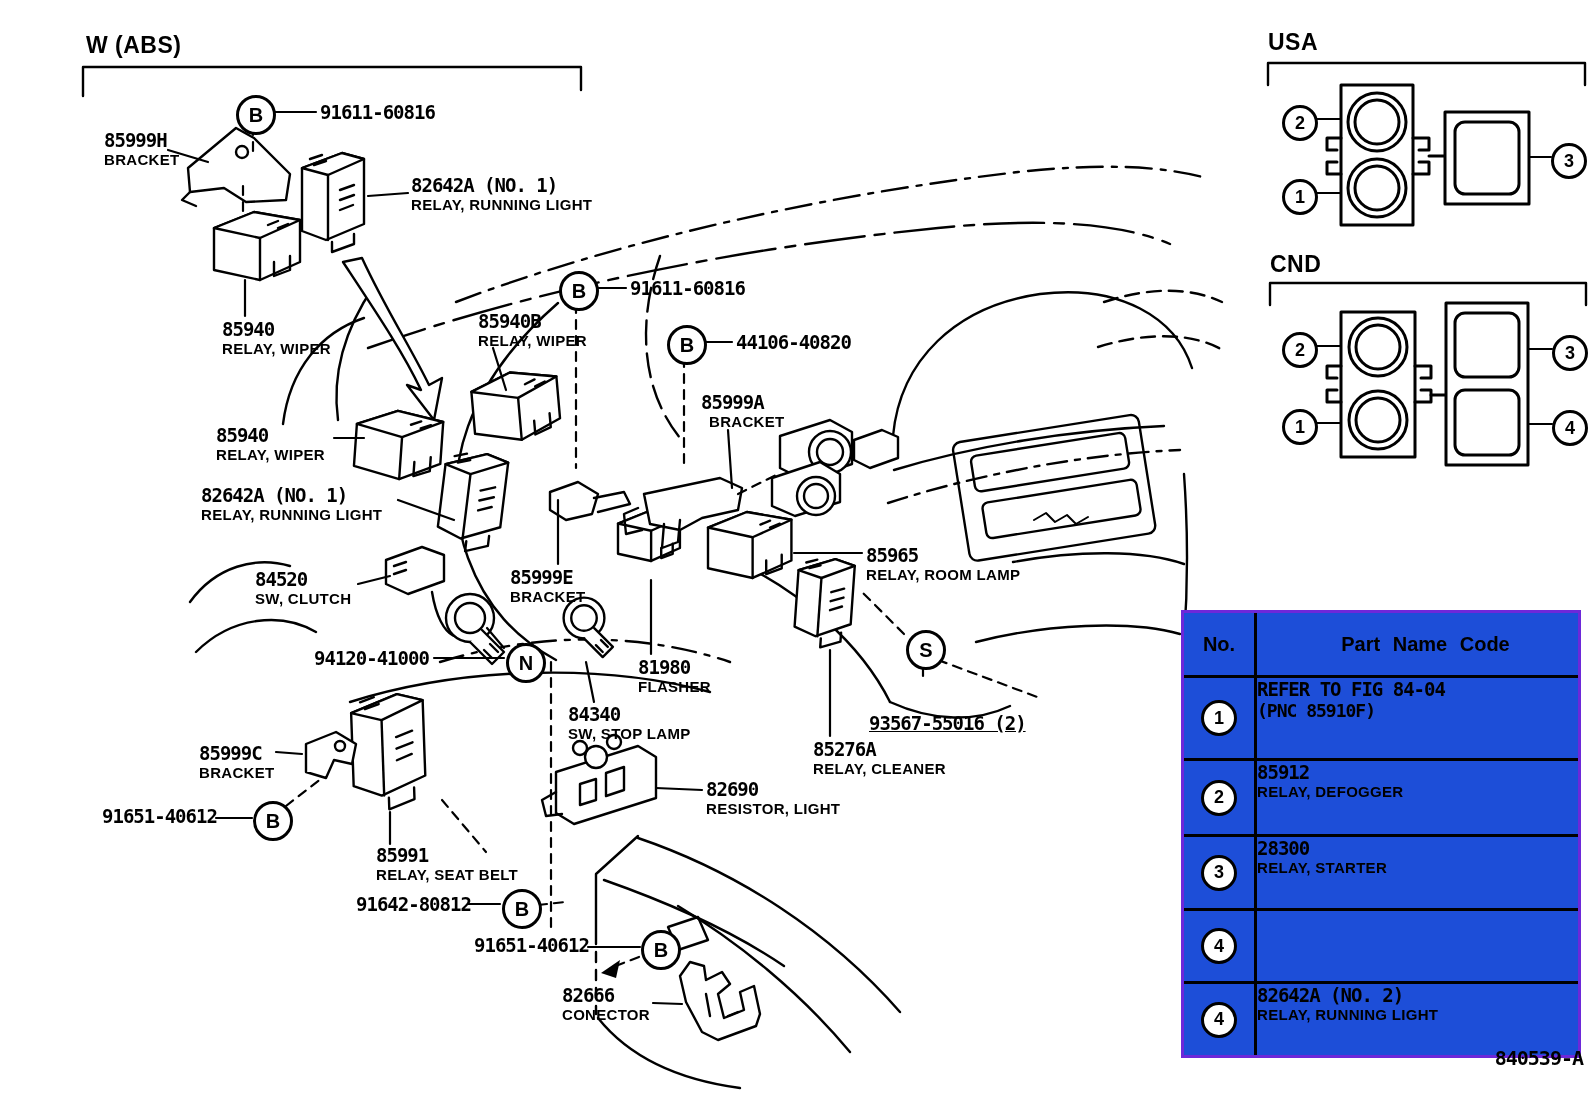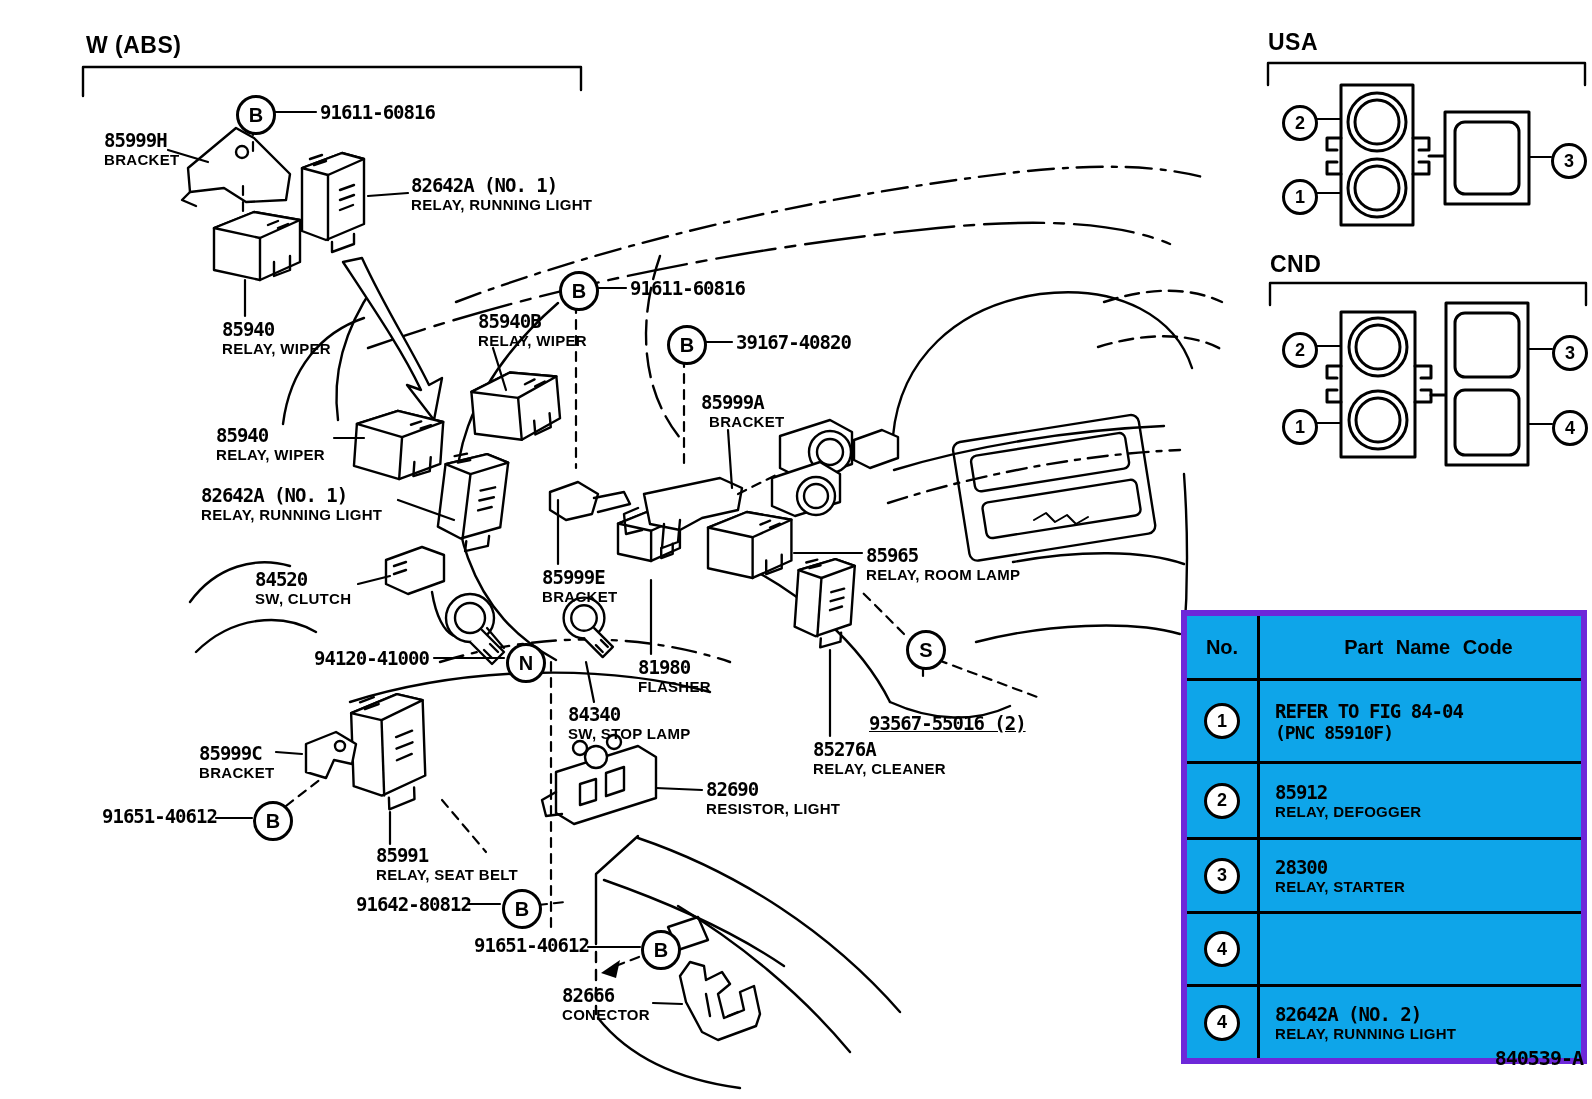--- a/index.html
+++ b/index.html
@@ -11,25 +11,25 @@
   .code{font:700 19px "DejaVu Sans Mono",monospace;letter-spacing:-1px;white-space:nowrap;}
   .name{font:700 15px "Liberation Sans",sans-serif;letter-spacing:.3px;white-space:nowrap;}
   .ctext{position:absolute;font:700 19px "DejaVu Sans Mono",monospace;letter-spacing:-1px;white-space:nowrap;}
   .callout{position:absolute;width:34px;height:34px;border:3px solid #000;border-radius:50%;
            background:#fff;display:flex;align-items:center;justify-content:center;
            font:700 20px "Liberation Sans",sans-serif;}
   .numcirc{position:absolute;width:30px;height:30px;border:3px solid #000;border-radius:50%;
            background:#fff;display:flex;align-items:center;justify-content:center;
            font:700 18px "Liberation Sans",sans-serif;}
   .rtitle{position:absolute;font:700 23px "Liberation Sans",sans-serif;letter-spacing:.5px;white-space:nowrap;}
-  .ptable{position:absolute;left:1143px;top:610px;width:394px;border:6px solid #6d28d9;background:#0ea5e9;}
+  .ptable{position:absolute;left:1143px;top:610px;width:394px;border:3px solid #6d28d9;background:#1d4ed8;}
   .prow{display:flex;border-top:3px solid #000;}
   .prow:first-child{border-top:none;}
   .cell-no{width:70px;border-right:3px solid #000;display:flex;align-items:center;justify-content:center;flex:none;}
-  .cell-part{flex:1;display:flex;flex-direction:column;justify-content:center;padding-left:15px;}
+  .cell-part{flex:1;display:flex;flex-direction:column;}
   .hdr-no{font:700 20px "Liberation Sans",sans-serif;}
   .hdr-part{font:700 20px "Liberation Sans",sans-serif;word-spacing:7px;padding-left:16px;align-items:center;flex-direction:row;justify-content:center;}
   .t-code{font:700 19px "DejaVu Sans Mono",monospace;letter-spacing:-1px;white-space:nowrap;}
   .t-name{font:700 15px "Liberation Sans",sans-serif;letter-spacing:.3px;white-space:nowrap;}
   .footer-code{position:absolute;left:1385px;top:1046px;width:160px;text-align:right;
                font:700 20px "DejaVu Sans Mono",monospace;letter-spacing:-1px;}
 </style>
 </head>
 <body>
 
@@ -266,21 +266,21 @@
       <div class="name">RELAY, RUNNING LIGHT</div>
     </div>
   <div class="lbl" style="left:663px;top:391px;">
       <div class="code">85999A</div>
       <div class="name" style="padding-left:8px;">BRACKET</div>
     </div>
   <div class="lbl" style="left:217px;top:568px;">
       <div class="code">84520</div>
       <div class="name">SW, CLUTCH</div>
     </div>
-  <div class="lbl" style="left:504px;top:566px;">
+  <div class="lbl" style="left:472px;top:566px;">
       <div class="code">85999E</div>
       <div class="name">BRACKET</div>
     </div>
   <div class="lbl" style="left:828px;top:544px;">
       <div class="code">85965</div>
       <div class="name">RELAY, ROOM LAMP</div>
     </div>
   <div class="lbl" style="left:600px;top:656px;">
       <div class="code">81980</div>
       <div class="name">FLASHER</div>
@@ -308,21 +308,21 @@
   <div class="lbl" style="left:524px;top:984px;">
       <div class="code">82666</div>
       <div class="name">CONECTOR</div>
     </div>
 
   <div class="callout" style="left:198px;top:95px;">B</div>
   <div class="ctext" style="left:282px;top:101px;">91611-60816</div>
   <div class="callout" style="left:521px;top:271px;">B</div>
   <div class="ctext" style="left:592px;top:277px;">91611-60816</div>
   <div class="callout" style="left:629px;top:325px;">B</div>
-  <div class="ctext" style="left:698px;top:331px;">39167-40820</div>
+  <div class="ctext" style="left:698px;top:331px;">44106-40820</div>
   <div class="callout" style="left:468px;top:643px;">N</div>
   <div class="ctext" style="left:276px;top:647px;">94120-41000</div>
   <div class="callout" style="left:868px;top:630px;">S</div>
   <div class="ctext" style="left:831px;top:712px;text-decoration:underline;">93567-55016 (2)</div>
   <div class="callout" style="left:215px;top:801px;">B</div>
   <div class="ctext" style="left:64px;top:805px;">91651-40612</div>
   <div class="callout" style="left:464px;top:889px;">B</div>
   <div class="ctext" style="left:318px;top:893px;">91642-80812</div>
   <div class="callout" style="left:603px;top:930px;">B</div>
   <div class="ctext" style="left:436px;top:934px;">91651-40612</div>

